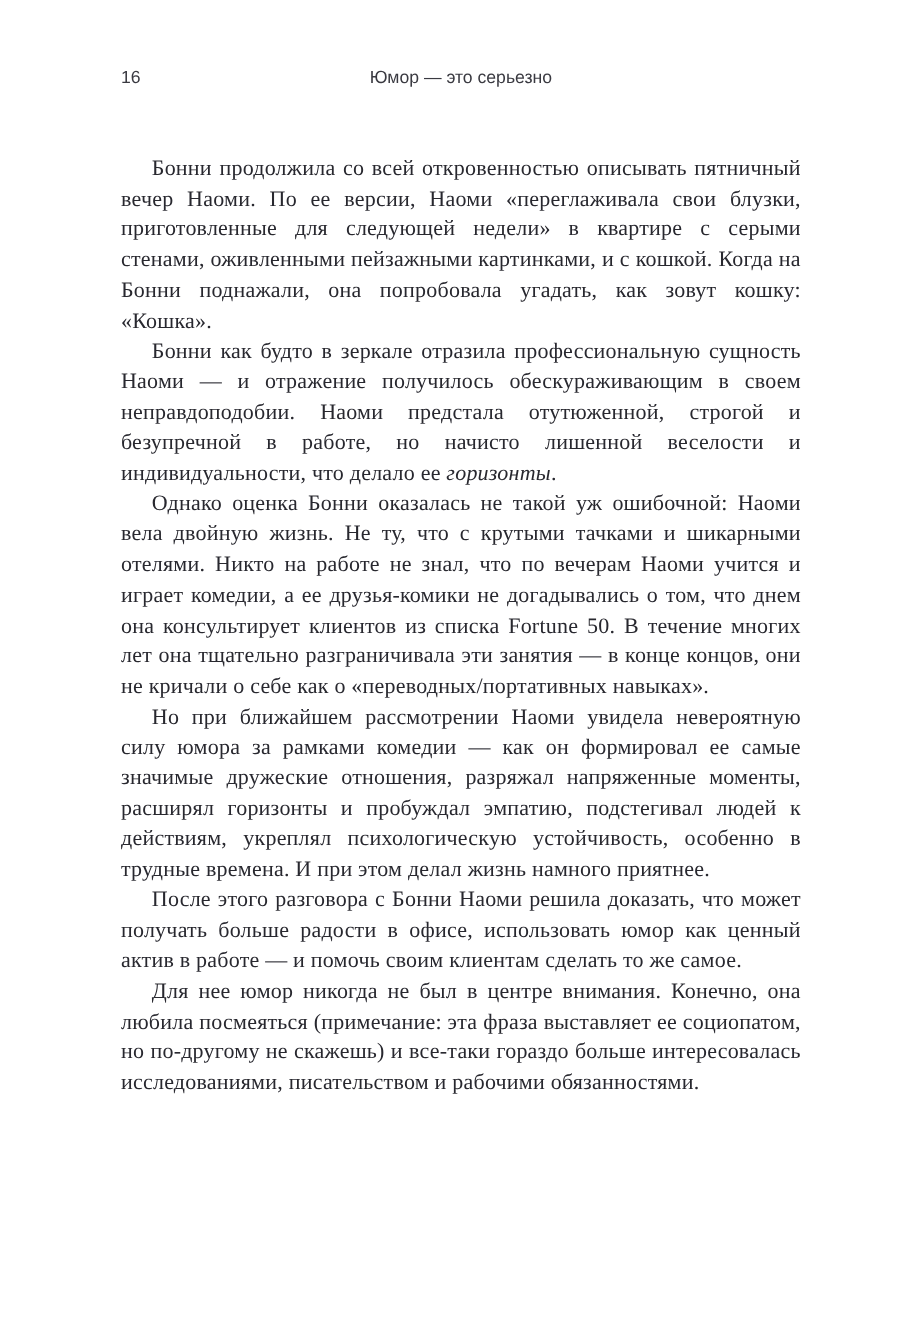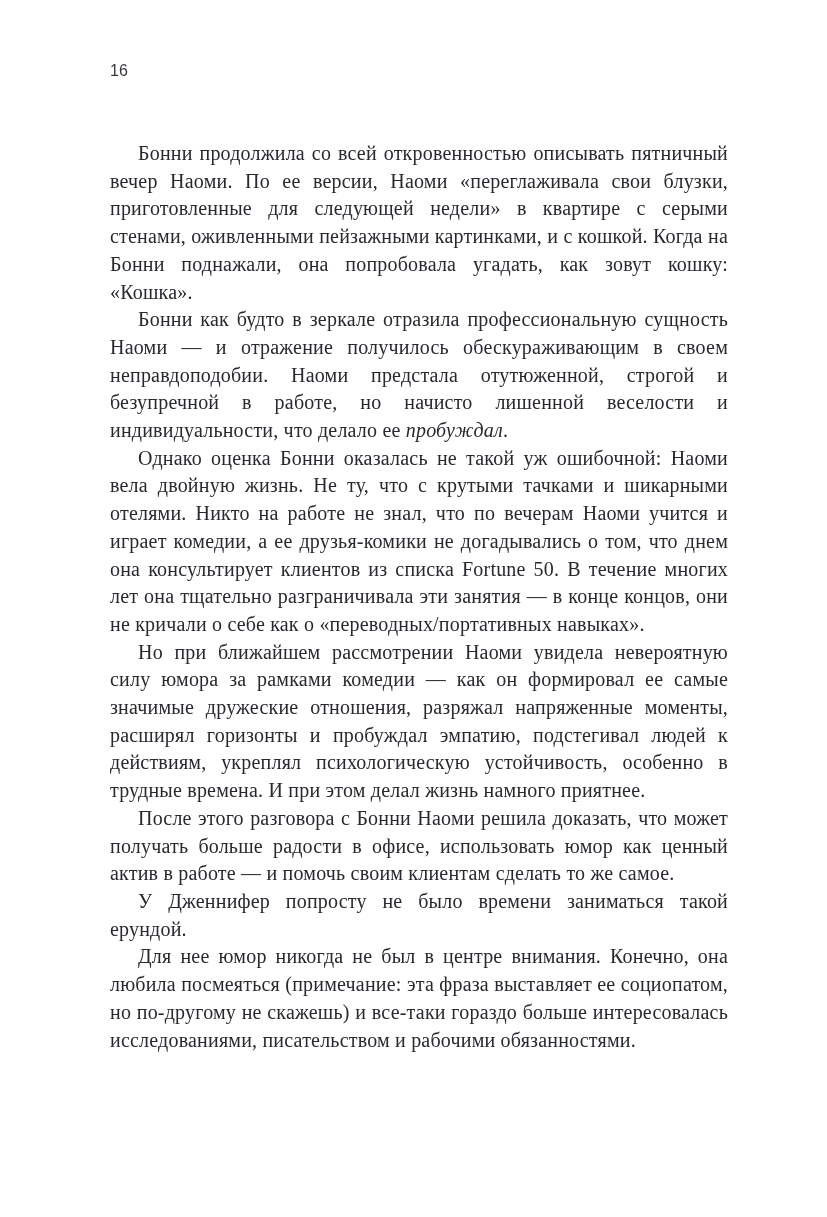--- a/index.html
+++ b/index.html
@@ -54,24 +54,24 @@
   .body-text em {
     font-style: italic;
   }
 </style>
 </head>
 <body>
 
 <div class="page">
   <header class="running-head">
     <span class="page-number">16</span>
+    <span class="running-title">Юмор — это серьезно</span>
   </header>
 
   <main class="body-text">
       <p><span>Бонни продолжила со всей откровенностью описывать пятничный вечер Наоми. По ее версии, Наоми «переглаживала свои блузки, приготовленные для следующей недели» в квартире с серыми стенами, оживленными пейзажными картинками, и с кошкой. Когда на Бонни поднажали, она попробовала угадать, как зовут кошку: «Кошка».</span></p>
-      <p><span>Бонни как будто в зеркале отразила профессиональную сущность Наоми — и отражение получилось обескураживающим в своем неправдоподобии. Наоми предстала отутюженной, строгой и безупречной в работе, но начисто лишенной веселости и индивидуальности, что делало ее </span><em>пробуждал</em><span>.</span></p>
+      <p><span>Бонни как будто в зеркале отразила профессиональную сущность Наоми — и отражение получилось обескураживающим в своем неправдоподобии. Наоми предстала отутюженной, строгой и безупречной в работе, но начисто лишенной веселости и индивидуальности, что делало ее </span><em>горизонты</em><span>.</span></p>
       <p><span>Однако оценка Бонни оказалась не такой уж ошибочной: Наоми вела двойную жизнь. Не ту, что с крутыми тачками и шикарными отелями. Никто на работе не знал, что по вечерам Наоми учится и играет комедии, а ее друзья-комики не догадывались о том, что днем она консультирует клиентов из списка Fortune 50. В течение многих лет она тщательно разграничивала эти занятия — в конце концов, они не кричали о себе как о «переводных/портативных навыках».</span></p>
       <p><span>Но при ближайшем рассмотрении Наоми увидела невероятную силу юмора за рамками комедии — как он формировал ее самые значимые дружеские отношения, разряжал напряженные моменты, расширял горизонты и пробуждал эмпатию, подстегивал людей к действиям, укреплял психологическую устойчивость, особенно в трудные времена. И при этом делал жизнь намного приятнее.</span></p>
       <p><span>После этого разговора с Бонни Наоми решила доказать, что может получать больше радости в офисе, использовать юмор как ценный актив в работе — и помочь своим клиентам сделать то же самое.</span></p>
-      <p><span>У Дженнифер попросту не было времени заниматься такой ерундой.</span></p>
       <p><span>Для нее юмор никогда не был в центре внимания. Конечно, она любила посмеяться (примечание: эта фраза выставляет ее социопатом, но по-другому не скажешь) и все-таки гораздо больше интересовалась исследованиями, писательством и рабочими обязанностями.</span></p>
     </main>
 </div>
 
 </body></html>

